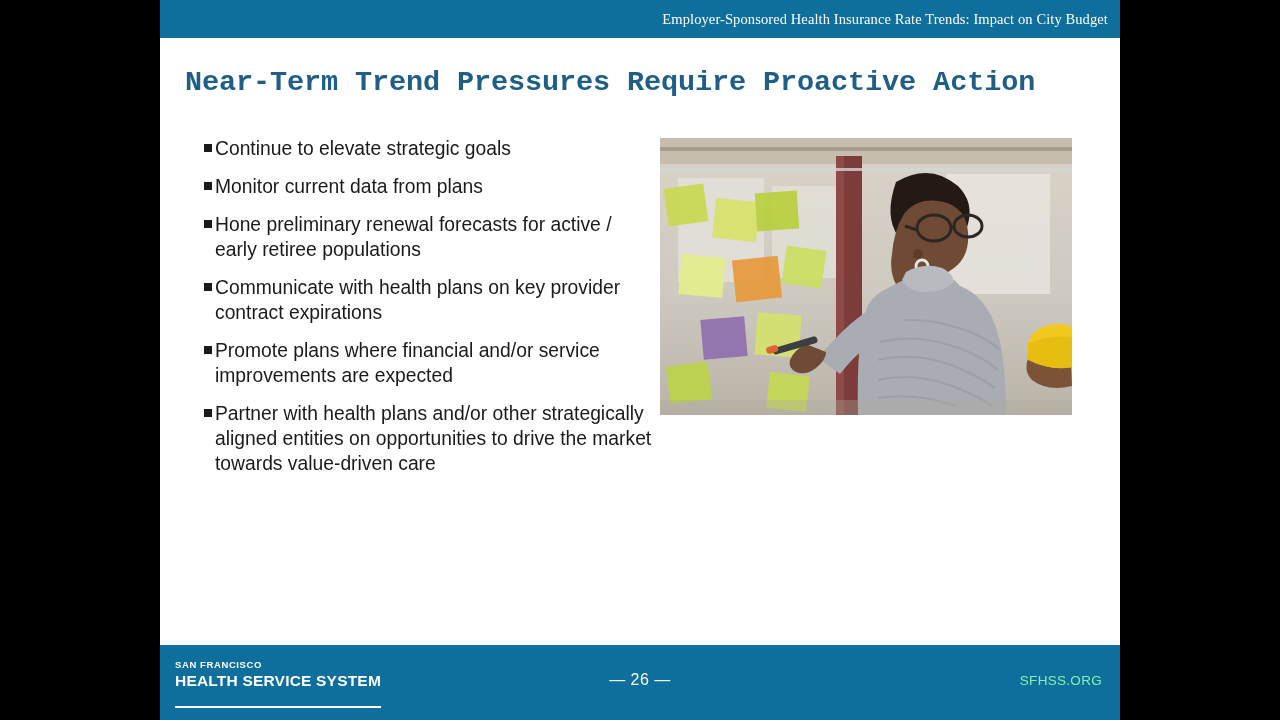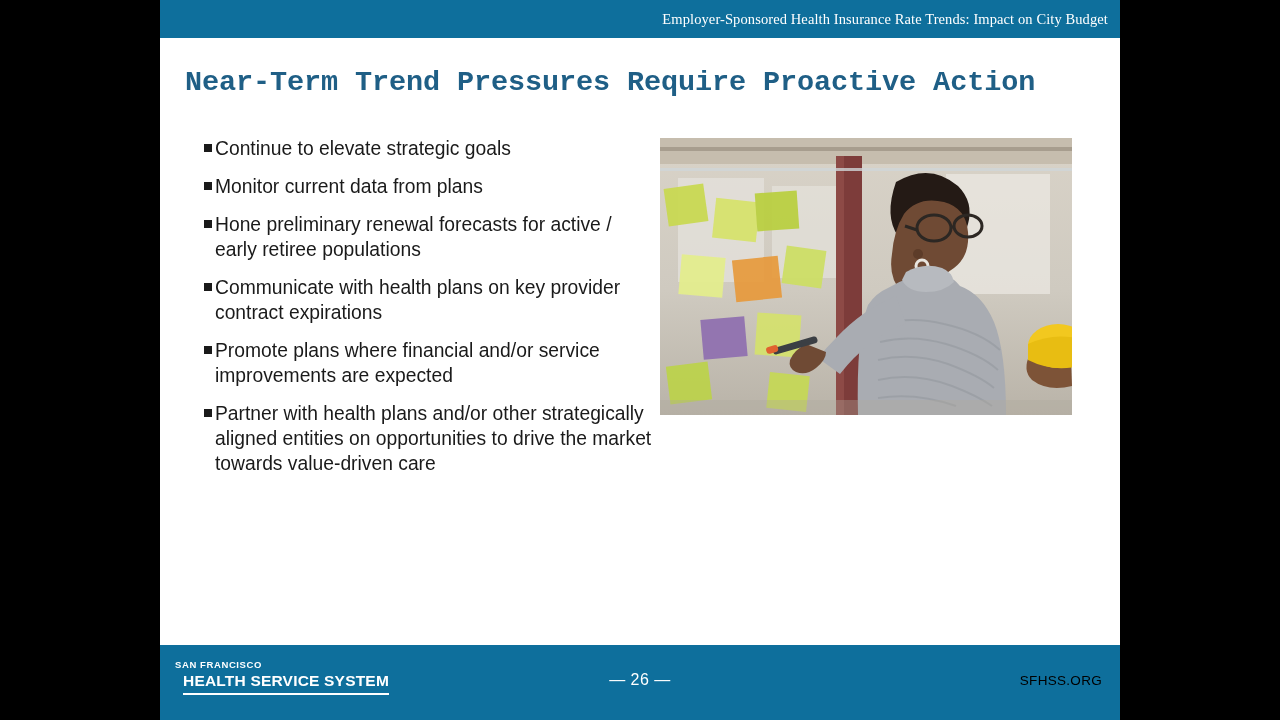--- a/index.html
+++ b/index.html
@@ -109,39 +109,38 @@
     font-weight: bold;
     letter-spacing: 0.6px;
     line-height: 12px;
   }
   .logo-main {
     font-size: 15.5px;
     font-weight: bold;
     letter-spacing: 0.2px;
     line-height: 19px;
     border-bottom: 2px solid #ffffff;
-    padding-bottom: 3px;
+    padding-bottom: 16px;
     display: inline-block;
-    margin-left: 8px;
   }
   .page-number {
     position: absolute;
     left: 0;
     right: 0;
     top: 26px;
     text-align: center;
     color: #ffffff;
     font-size: 16px;
     letter-spacing: 0.5px;
   }
   .site-url {
     position: absolute;
     right: 18px;
     top: 28px;
-    color: #000000;
+    color: #86efac;
     font-size: 13.5px;
     letter-spacing: 0.3px;
   }
 </style>
 </head>
 <body>
 
 <div class="stage">
   <div class="slide">
 

